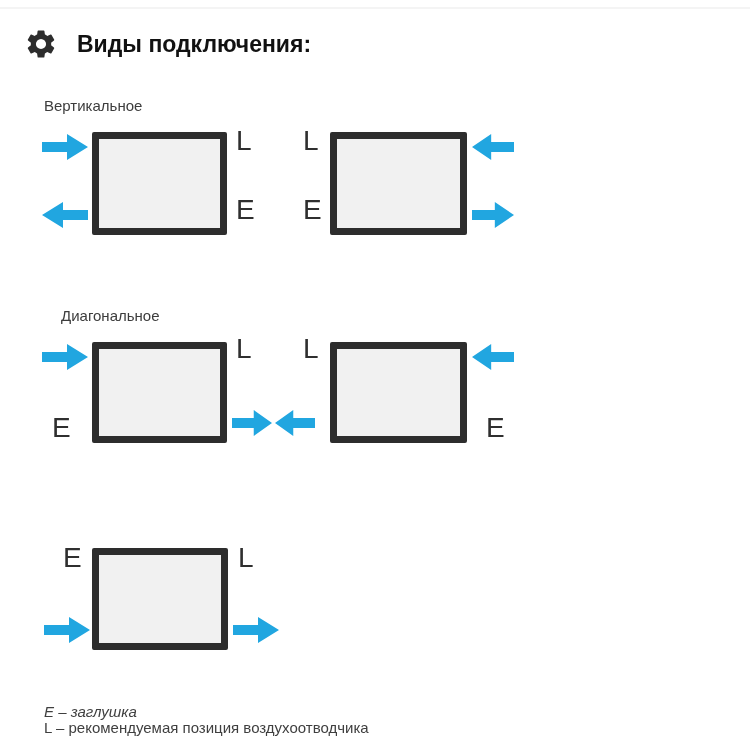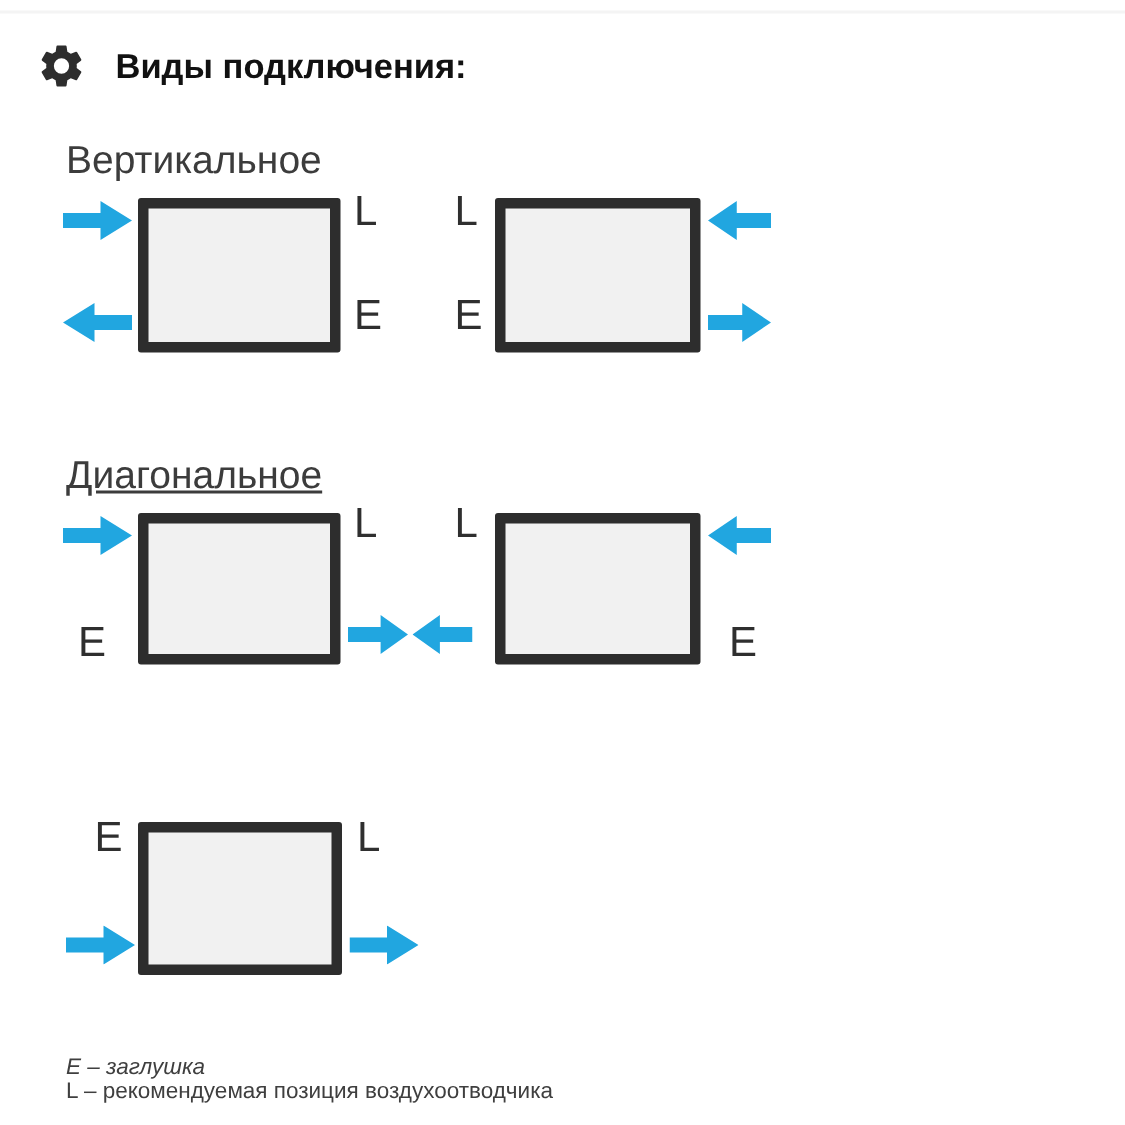--- a/index.html
+++ b/index.html
@@ -11,21 +11,21 @@
     --letter-text:#2f2f2f;
     --legend-text:#3f3f3f;
   }
   *{margin:0;padding:0;box-sizing:border-box;}
   html,body{background:#ffffff;}
   body{font-family:"Liberation Sans","DejaVu Sans",sans-serif;}
   .page{position:relative;width:750px;height:750px;background:#ffffff;overflow:hidden;}
   .top-divider{position:absolute;left:0;top:7px;width:750px;height:2px;background:#f4f4f4;}
   .gear{position:absolute;left:24px;top:27px;width:34px;height:34px;}
   .title{position:absolute;left:77px;top:31px;font-size:23px;font-weight:bold;color:var(--title-text);line-height:26px;white-space:nowrap;}
-  .section-label{position:absolute;font-size:26px;font-weight:400;color:var(--label-text);line-height:28px;white-space:nowrap;}
+  .section-label{position:absolute;font-size:15px;font-weight:400;color:var(--label-text);line-height:28px;white-space:nowrap;}
   .radiator{position:absolute;background:var(--radiator-fill);border:7px solid var(--radiator-border);border-radius:2px;}
   .letter{position:absolute;font-size:28px;color:var(--letter-text);line-height:28px;}
   .arrow{position:absolute;width:46px;height:26px;}
   .arrow svg{display:block;width:100%;height:100%;}
   .arrow svg path{fill:var(--arrow-blue);}
   .arrow.left svg{transform:scaleX(-1);}
   .arrow.mid{width:40px;}
   .arrow.rside{width:42px;}
   .legend-line{position:absolute;font-size:15px;color:var(--legend-text);line-height:20px;white-space:nowrap;margin-top:28px;}
   .gear svg path{fill:var(--radiator-border);}
@@ -67,21 +67,21 @@
       <svg viewBox="0 0 46 26" preserveAspectRatio="none">
         <path d="M0 8 H25 V0 L46 13 L25 26 V18 H0 Z"></path>
       </svg>
     </span>
   <span class="arrow rside" style="left:472px;top:202px;">
       <svg viewBox="0 0 46 26" preserveAspectRatio="none">
         <path d="M0 8 H25 V0 L46 13 L25 26 V18 H0 Z"></path>
       </svg>
     </span>
 
-  <div class="section-label" style="left:44px;top:302px;text-decoration:underline;">Диагональное</div>
+  <div class="section-label" style="left:61px;top:302px;">Диагональное</div>
 
   <span class="arrow" style="left:42px;top:344px;">
       <svg viewBox="0 0 46 26" preserveAspectRatio="none">
         <path d="M0 8 H25 V0 L46 13 L25 26 V18 H0 Z"></path>
       </svg>
     </span>
   <div class="radiator" style="left:92px;top:342px;width:135px;height:101px;"></div>
   <div class="letter" style="left:236px;top:335px;">L</div>
   <div class="letter" style="left:52px;top:414px;">E</div>
   <span class="arrow mid" style="left:232px;top:410px;">

